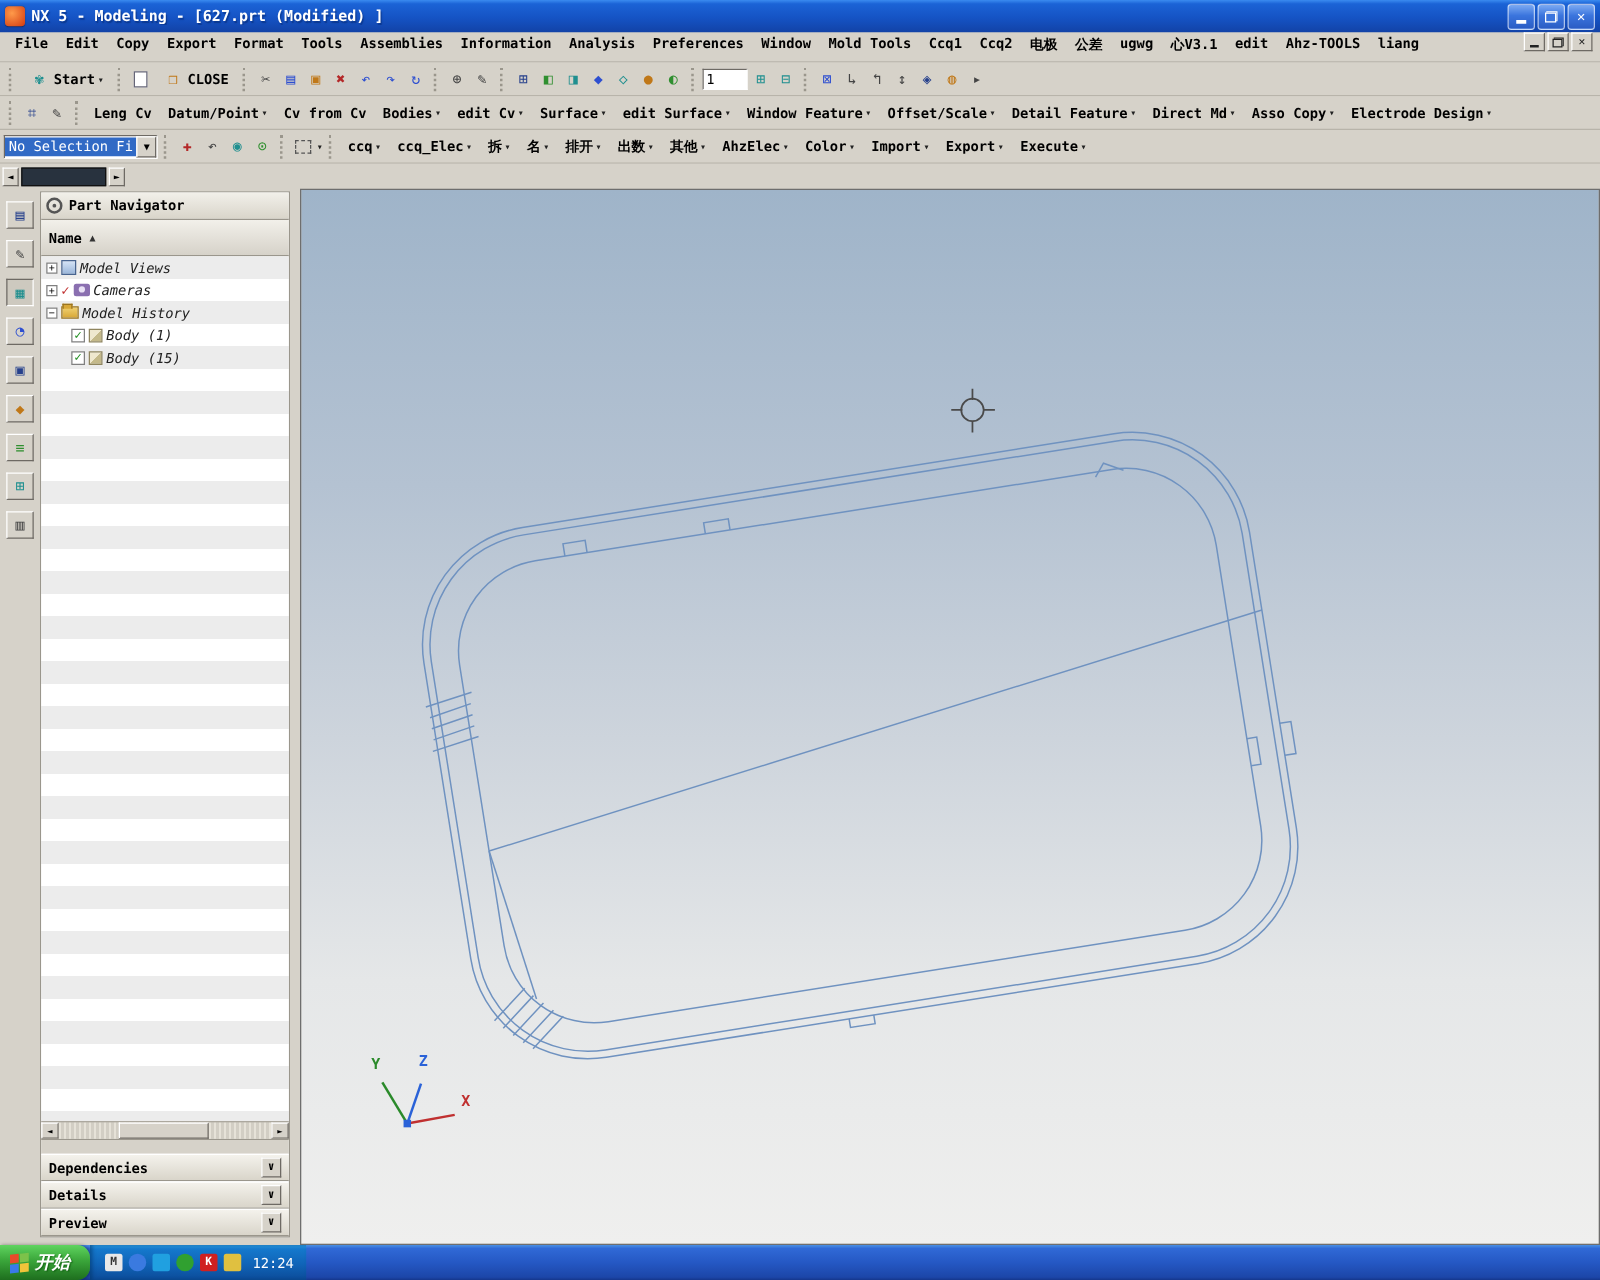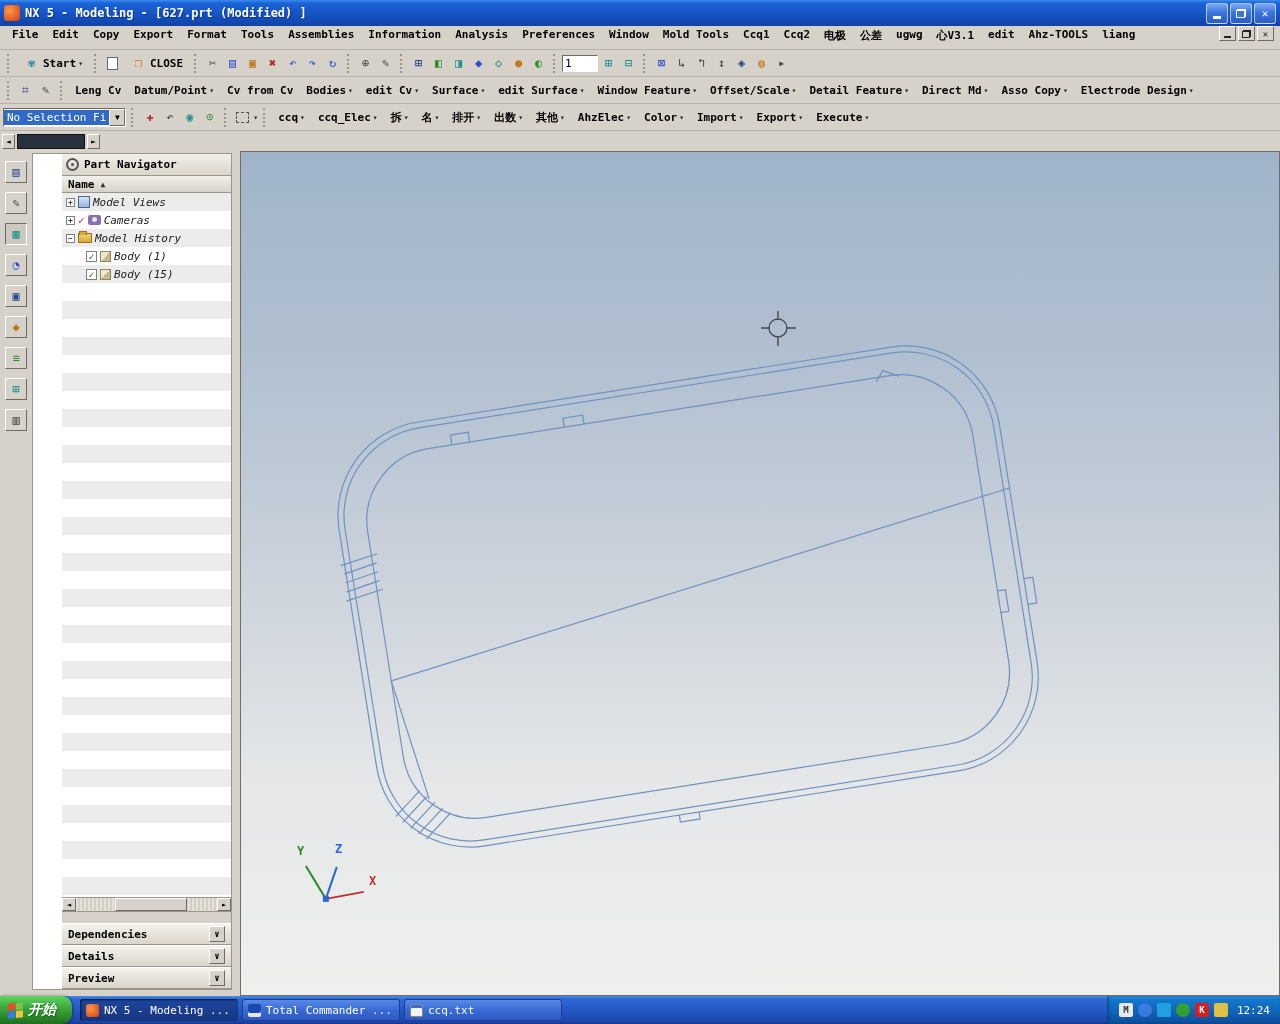--- a/index.html
+++ b/index.html
@@ -58,25 +58,25 @@
   .dragbox { width:68px; height:15px; background:#28323e; border:1px solid #111; }
 
   .workrow { flex:1; display:flex; min-height:0; }
 
   
   .leftcol { width:240px; flex:0 0 auto; display:flex; background:#d6d2c9; }
   .resstrip { width:32px; flex:0 0 auto; display:flex; flex-direction:column; align-items:center; padding-top:10px; gap:9px; }
   .ricon { width:22px; height:22px; border:1px solid; border-color:#fff #6e6a64 #6e6a64 #fff; background:#d6d2c9; display:flex; align-items:center; justify-content:center; font-size:12px; }
   .ricon.pressed { border-color:#6e6a64 #fff #fff #6e6a64; background:#cdc9bf; }
 
-  .panel { flex:1; display:flex; flex-direction:column; border:1px solid #9a968c; background:#fff; margin:2px 8px 6px 0;padding-left:29px; }
+  .panel { flex:1; display:flex; flex-direction:column; border:1px solid #9a968c; background:#fff; margin:2px 8px 6px 0; }
   .panel-title { height:22px; background:linear-gradient(#f2f0ea,#d9d5ca); border-bottom:1px solid #9a968c; display:flex; align-items:center; padding:0 4px; gap:5px; font-weight:bold; flex:0 0 auto; }
   .pin-ic { width:13px; height:13px; border-radius:50%; border:2px solid #555; position:relative; }
   .pin-ic::after { content:""; position:absolute; left:3px; top:3px; width:3px; height:3px; background:#555; border-radius:50%; }
-  .colhdr { height:17px; background:linear-gradient(#f2f0ea,#d6d2c9); border-bottom:1px solid #9a968c; display:flex; align-items:center; padding:0 6px; gap:6px; font-weight:bold; flex:0 0 auto; }
+  .colhdr { height:29px; background:linear-gradient(#f2f0ea,#d6d2c9); border-bottom:1px solid #9a968c; display:flex; align-items:center; padding:0 6px; gap:6px; font-weight:bold; flex:0 0 auto; }
   .sortarr { font-size:8px; color:#333; }
   .tree { flex:1; background:repeating-linear-gradient(180deg,#ececec 0 18px,#ffffff 18px 36px); overflow:hidden; }
   .trow { height:18px; display:flex; align-items:center; padding-left:4px; gap:3px; white-space:nowrap; }
   .trow.indent { padding-left:24px; }
   .exp { width:9px; height:9px; border:1px solid #808080; background:#fff; font-size:8px; line-height:7px; text-align:center; flex:0 0 auto; }
   .chk { width:11px; height:11px; border:1px solid #808080; background:#fff; color:#1c8c1c; font-size:10px; line-height:10px; text-align:center; flex:0 0 auto; }
   .chk-red { color:#c03030; font-weight:bold; font-size:11px; flex:0 0 auto; }
   .ic-mv { width:12px; height:12px; border:1px solid #48648f; background:linear-gradient(#d5e3f6,#9ab6da); flex:0 0 auto; }
   .ic-cam { width:13px; height:10px; border-radius:2px; background:#8a6fb0; position:relative; flex:0 0 auto; }
   .ic-cam::after { content:""; position:absolute; left:4px; top:2px; width:5px; height:5px; border-radius:50%; background:#e8e0f4; }
@@ -476,34 +476,20 @@
   <div class="taskbar">
     <div class="startbtn">
       <span class="winlogo">
           <span></span>
           <span></span>
           <span></span>
           <span></span>
         </span>
       <span>开始</span>
     </div>
-    <div class="tasks">
-      <div class="task active">
-        <span class="task-ic tic-nx"></span>
-        <span>NX 5 - Modeling ...</span>
-      </div>
-      <div class="task">
-        <span class="task-ic tic-tc"></span>
-        <span>Total Commander ...</span>
-      </div>
-      <div class="task">
-        <span class="task-ic tic-txt"></span>
-        <span>ccq.txt</span>
-      </div>
-    </div>
     <div class="tray">
       <span class="tray-ic" style="background:#e8e8e8;color:#333;">M</span>
       <span class="tray-ic" style="background:#3a7ae0;border-radius:50%;"></span>
       <span class="tray-ic" style="background:#20a0e0;"></span>
       <span class="tray-ic" style="background:#30a030;border-radius:50%;"></span>
       <span class="tray-ic" style="background:#d02020;">K</span>
       <span class="tray-ic" style="background:#e0c040;"></span>
       <span class="clock">12:24</span>
     </div>
   </div>

